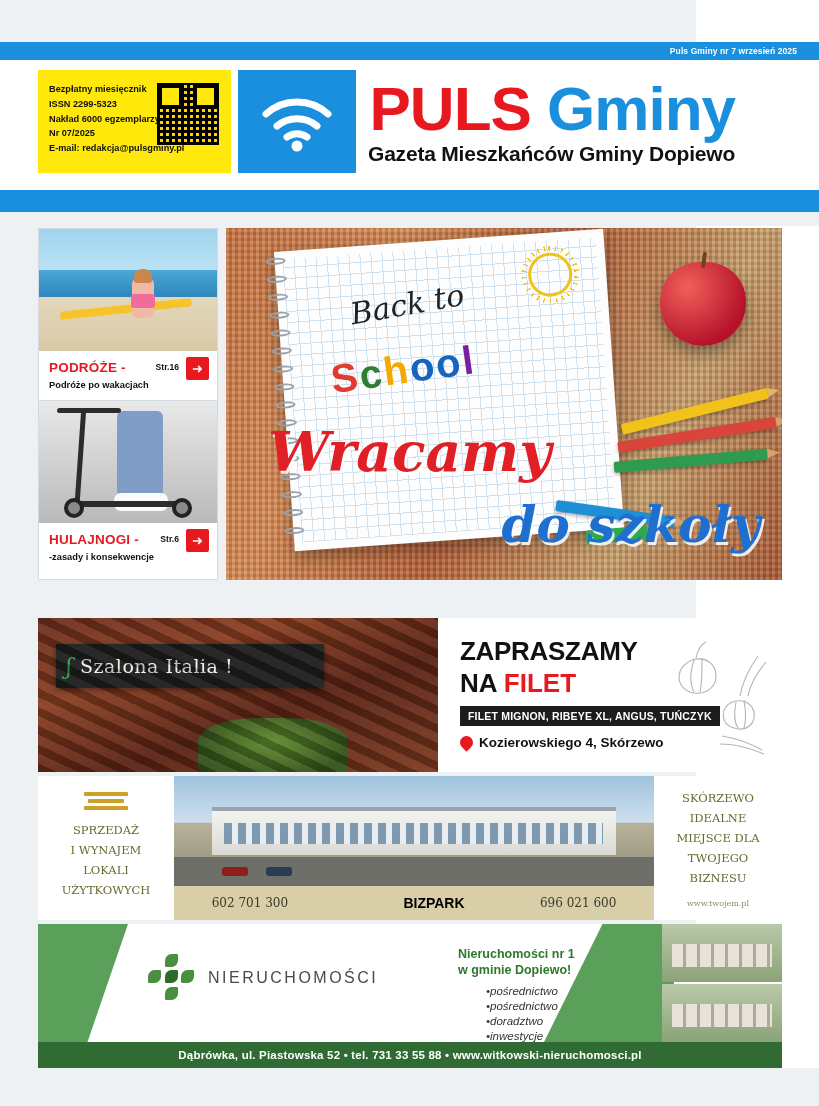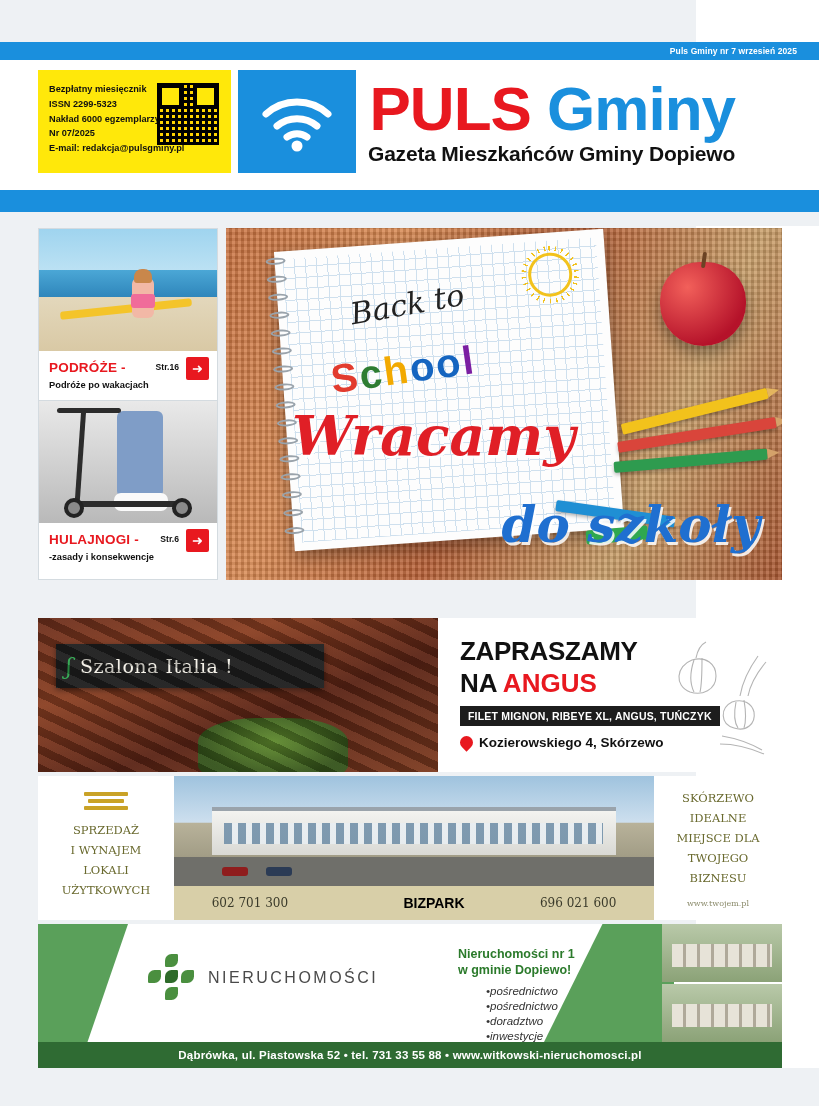--- a/index.html
+++ b/index.html
@@ -250,23 +250,23 @@
   }
   .p1 { left:396px; top:196px; width:150px; background:#f2c21c; color:#e4b55f; transform: rotate(-14deg); }
   .p2 { left:392px; top:214px; width:160px; background:#d9453b; color:#d4a26a; transform: rotate(-9deg); }
   .p3 { left:388px; top:234px; width:154px; background:#2e9b4f; color:#d4a26a; transform: rotate(-5deg); }
   .p4 { left:330px; top:272px; width:120px; background:#1f8fd4; color:#d4a26a; transform: rotate(8deg); }
   .crayon {
     position:absolute; left:360px; top:300px; width:62px; height:14px;
     background:#2fa84f; border-radius:3px; transform: rotate(-5deg);
   }
   .hero-script1 {
-    position:absolute; left:42px; bottom:112px;
+    position:absolute; left:42px; bottom:96px;
     font-family:"DejaVu Serif", serif; font-style: italic; font-weight: bold;
-    font-size: 55px; color:#e01f26; text-shadow: 2px 3px 0 rgba(255,255,255,.85); padding-left: 24px;
+    font-size: 55px; color:#e01f26; text-shadow: 2px 3px 0 rgba(255,255,255,.85);
   }
   .hero-script2 {
     position:absolute; right:22px; bottom:26px;
     font-family:"DejaVu Serif", serif; font-style: italic; font-weight: bold;
     font-size: 50px; color:#1f6fd0; text-shadow: 2px 3px 0 rgba(255,255,255,.85); text-align: center;
   }
 
   
   .reklama-bar {
     position:absolute; left:0; top:588px; width:819px; height:24px;
@@ -567,21 +567,21 @@
     <div class="steak-photo">
       <div class="steak-greens"></div>
       <div class="szalona-plate">
         <span class="logo-mark">ʃ</span>
         <span class="logo-text">Szalona Italia !</span>
       </div>
     </div>
     <div class="steak-text">
       <div class="st-l1">ZAPRASZAMY</div>
       <div class="st-l2">
-        <span>NA </span><em>ANGUS</em>
+        <span>NA </span><em>FILET</em>
       </div>
       <div class="st-l3">FILET MIGNON, RIBEYE XL, ANGUS, TUŃCZYK</div>
       <div class="st-l4">
         <span class="pin"></span>
         <span>Kozierowskiego 4, Skórzewo</span>
       </div>
       <svg class="garlic-art" viewBox="0 0 110 130">
         <g fill="none" stroke="#777" stroke-width="1.1">
           <path d="M30 34 C14 40 12 60 28 66 C40 70 54 64 54 50 C54 38 44 30 30 34 Z"></path>
           <path d="M32 34 C28 46 28 58 32 66"></path>

